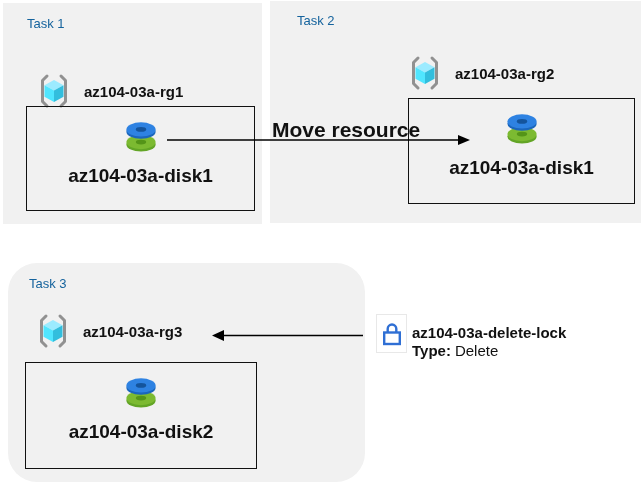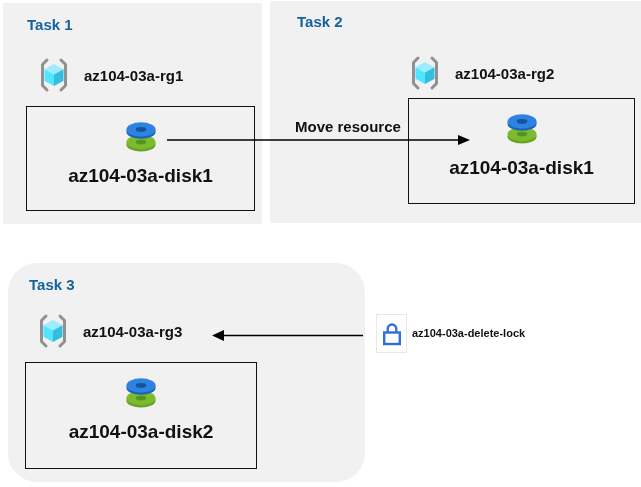--- a/index.html
+++ b/index.html
@@ -4,43 +4,43 @@
 <style>
   html,body{margin:0;padding:0;background:#fff;}
   .canvas{
     position:relative;width:641px;height:487px;background:#fff;overflow:hidden;
     font-family:"Liberation Sans", sans-serif;color:var(--text-black,#111);
   }
   .panel{position:absolute;background:var(--panel-bg,#f1f1f1);}
   .panel-1{left:3px;top:3px;width:259px;height:221px;}
   .panel-2{left:270px;top:1px;width:383px;height:222px;}
   .panel-3{left:8px;top:263px;width:357px;height:219px;border-radius:29px;}
-  .panel-title{position:absolute;font-weight:700;font-size:15px;color:var(--title-blue,#15639d);}
+  .panel-title{position:absolute;font-weight:400;font-size:13px;color:var(--title-blue,#15639d);}
   .panel-1 .panel-title{left:24px;top:13px;}
   .panel-2 .panel-title{left:27px;top:12px;}
   .panel-3 .panel-title{left:21px;top:13px;}
   .rg-row{position:absolute;display:flex;align-items:center;gap:11px;}
-  .panel-1 .rg-row{left:32px;top:54px;}
+  .panel-1 .rg-row{left:32px;top:70px;}
   .panel-2 .rg-row{left:136px;top:54px;text-align:center;}
   .panel-3 .rg-row{left:26px;top:50px;}
   .rg-label{font-weight:700;font-size:15px;white-space:nowrap;}
   .resource-box{position:absolute;border:1.5px solid var(--box-border,#111);}
   .panel-1 .resource-box{left:23px;top:103px;width:227px;height:103px;}
   .panel-2 .resource-box{left:138px;top:97px;width:225px;height:104px;}
   .panel-3 .resource-box{left:17px;top:99px;width:230px;height:105px;}
   .disk-icon{position:absolute;top:13px;left:50%;transform:translateX(-50%);line-height:0;}
   .rg-icon{line-height:0;}
   .disk-label{position:absolute;top:58px;left:0;right:0;text-align:center;font-weight:700;font-size:19px;}
   .arrow{position:absolute;}
-  .move-label{position:absolute;left:295px;top:118px;font-weight:700;font-size:15px;white-space:nowrap;}
+  .move-label{position:absolute;left:272px;top:118px;font-weight:700;font-size:21px;white-space:nowrap;}
   .lock-square{
     position:absolute;left:376px;top:314px;width:29px;height:37px;background:#fff;
     border:1px solid var(--lock-box-border,#e8e8e8);display:flex;align-items:center;justify-content:center;
   }
-  .lock-text{position:absolute;left:412px;top:324px;font-size:11px;line-height:18px;white-space:nowrap;}
+  .lock-text{position:absolute;left:412px;top:324px;font-size:15px;line-height:18px;white-space:nowrap;}
   .lock-name{font-weight:700;}
   .lock-type-label{font-weight:700;}
   .lock-type-value{margin-left:4px;font-weight:400;}
 </style>
 </head>
 <body style="background: rgb(255, 255, 255);">
 
 <div class="canvas">
 
   <section class="panel panel-1">
@@ -144,15 +144,16 @@
   <div class="lock-square">
     <span class="rg-icon">
       <svg width="22" height="27" viewBox="0 0 22 27">
         <path d="M6.7 12.5 V8.8 a4.3 4.3 0 0 1 8.6 0 V12.5" fill="none" stroke="var(--lock-blue,#2f6fd4)" stroke-width="2.4"></path>
         <rect x="3.2" y="12.5" width="15.6" height="11.5" fill="none" stroke="var(--lock-blue,#2f6fd4)" stroke-width="2.4"></rect>
       </svg>
     </span>
   </div>
   <div class="lock-text">
     <div class="lock-name">az104-03a-delete-lock</div>
+    <div><span class="lock-type-label">Type:</span><span class="lock-type-value">Delete</span></div>
   </div>
 
 </div>
 
 </body></html>

